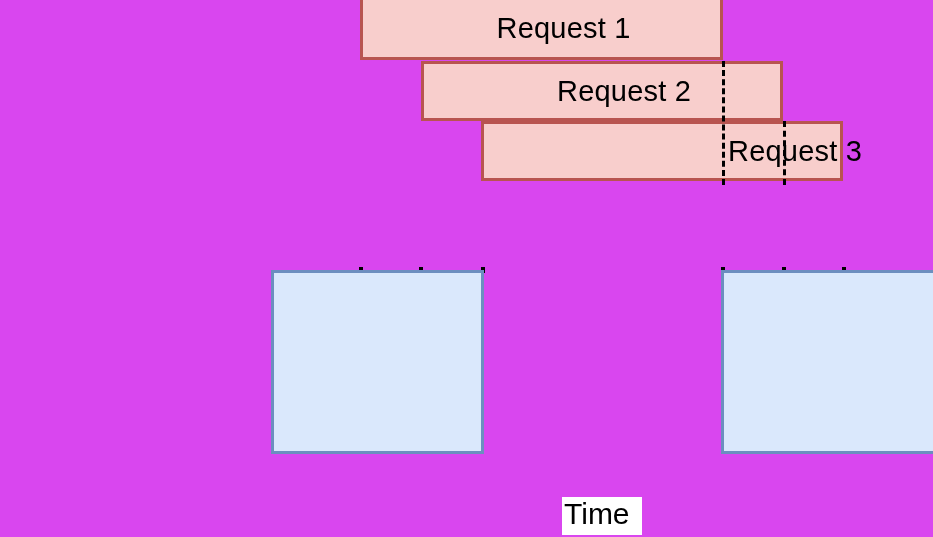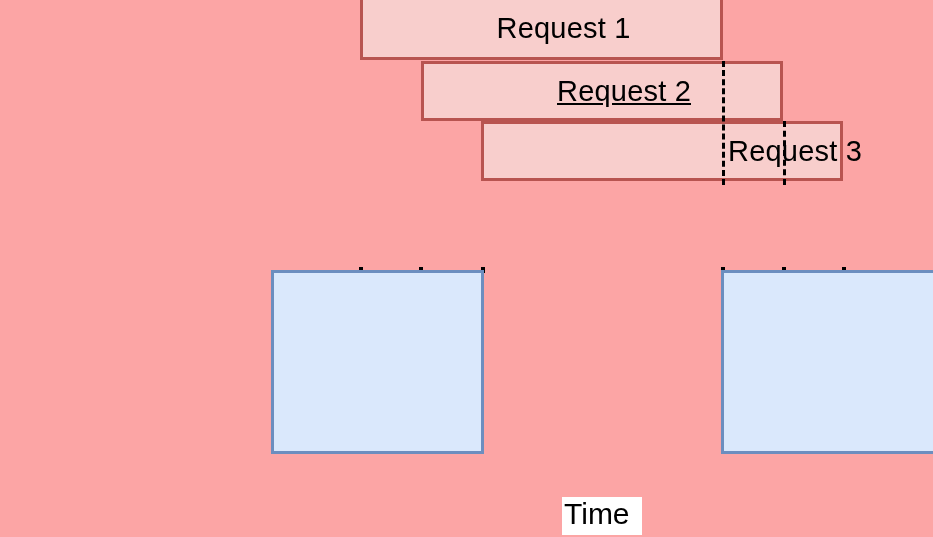--- a/index.html
+++ b/index.html
@@ -7,21 +7,21 @@
     padding: 0;
     background: #000000;
   }
   body {
     font-family: "Liberation Sans", sans-serif;
   }
   #canvas {
     position: relative;
     width: 933px;
     height: 537px;
-    background: #fca5a5;
+    background: #d946ef;
     overflow: hidden;
   }
 
   
   .req-bar {
     position: absolute;
     box-sizing: border-box;
     background: #f8cecc;
     border: 3px solid #b85450;
     display: flex;
@@ -76,21 +76,21 @@
 </style>
 </head>
 <body>
 
 <div id="canvas">
 
   <div class="req-bar" style="left:360px; top:-4px; width:363px; height:64px;">
     <span class="req-label">Request 1</span>
   </div>
 
-  <div class="req-bar" style="left:421px; top:61px; width:362px; height:60px;text-decoration:underline;">
+  <div class="req-bar" style="left:421px; top:61px; width:362px; height:60px;">
     <span class="req-label">Request 2</span>
   </div>
 
   <div class="req-bar" style="left:481px; top:121px; width:362px; height:60px;justify-content:flex-end;">
     <span class="req-label">Request 3</span>
   </div>
 
   <div class="deadline" style="left:722px; top:61px; height:124px;"></div>
   <div class="deadline" style="left:783px; top:121px; height:64px;"></div>
 

